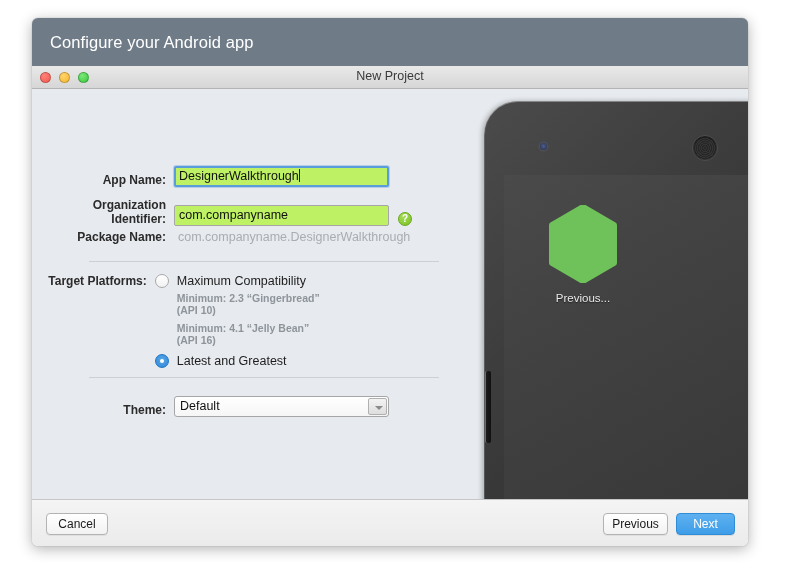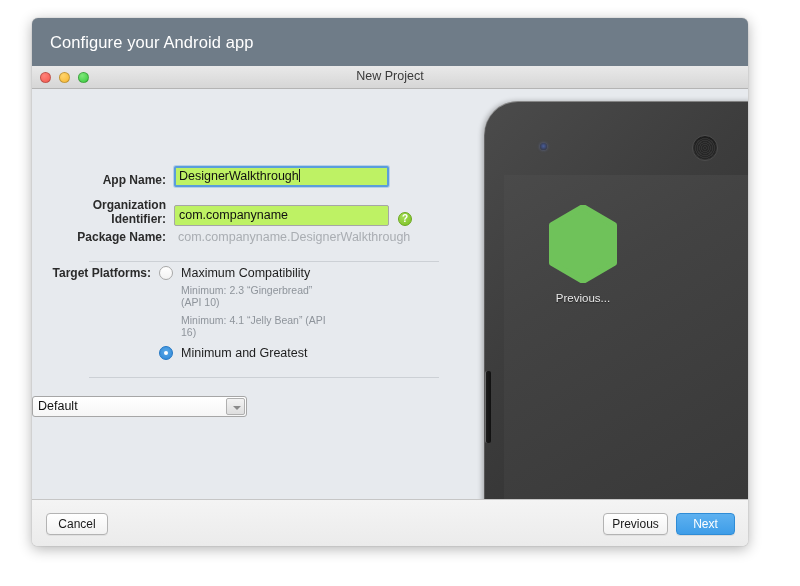--- a/index.html
+++ b/index.html
@@ -204,20 +204,21 @@
     background: #ffffff;
   }
   .radio-label {
     font-size: 12.5px;
     color: #1d1d1d;
   }
   .radio-sub {
     font-size: 10.5px;
     color: #8e949b;
     margin: 2px 0 6px 22px;
+    font-weight: bold;
   }
 
   
   .fselect {
     box-sizing: border-box;
     height: 21px;
     width: 215px;
     background: linear-gradient(to bottom, #ffffff, #f6f6f6);
     border: 1px solid #a6a6a6;
     border-radius: 3px;
@@ -406,43 +407,44 @@
           <div class="help-badge">?</div>
         </div>
 
         <div class="row" style="left:0; top:141px; width:420px;">
           <div class="flabel" style="width:142px;">Package Name:</div>
           <div class="readonly-value" style="padding-left:4px;">com.companyname.DesignerWalkthrough</div>
         </div>
 
         <div class="sep" style="top:172px;"></div>
 
-        <div class="row" style="left:0; top:175px; width:300px; align-items:flex-start;">
+        <div class="row" style="left:0; top:183px; width:300px; align-items:flex-start;">
           <div class="flabel" style="width:142px; line-height:18px;">Target Platforms:</div>
           <div class="radio-group" style="position:relative;">
 
             <div class="radio-row">
               <div class="radio"></div>
               <div class="radio-label">Maximum Compatibility</div>
             </div>
             <div class="radio-sub">Minimum: 2.3 “Gingerbread” (API 10)</div>
 
             <div class="radio-sub">Minimum: 4.1 “Jelly Bean” (API 16)</div>
 
             <div class="radio-row">
               <div class="radio selected"></div>
-              <div class="radio-label">Minimum and Greatest</div>
+              <div class="radio-label">Latest and Greatest</div>
             </div>
 
           </div>
         </div>
 
         <div class="sep" style="top:288px;"></div>
 
         <div class="row" style="left:0; top:307px; width:420px;">
+          <div class="flabel" style="width:142px;">Theme:</div>
           <div class="fselect"><span>Default</span><span class="fselect-arrow"></span></div>
         </div>
 
       </div>
 
       <div id="phone-preview">
         <div id="phone-body">
           <div id="phone-bezel-highlight"></div>
           <div id="phone-sensor"></div>
           <div id="phone-speaker"></div>

